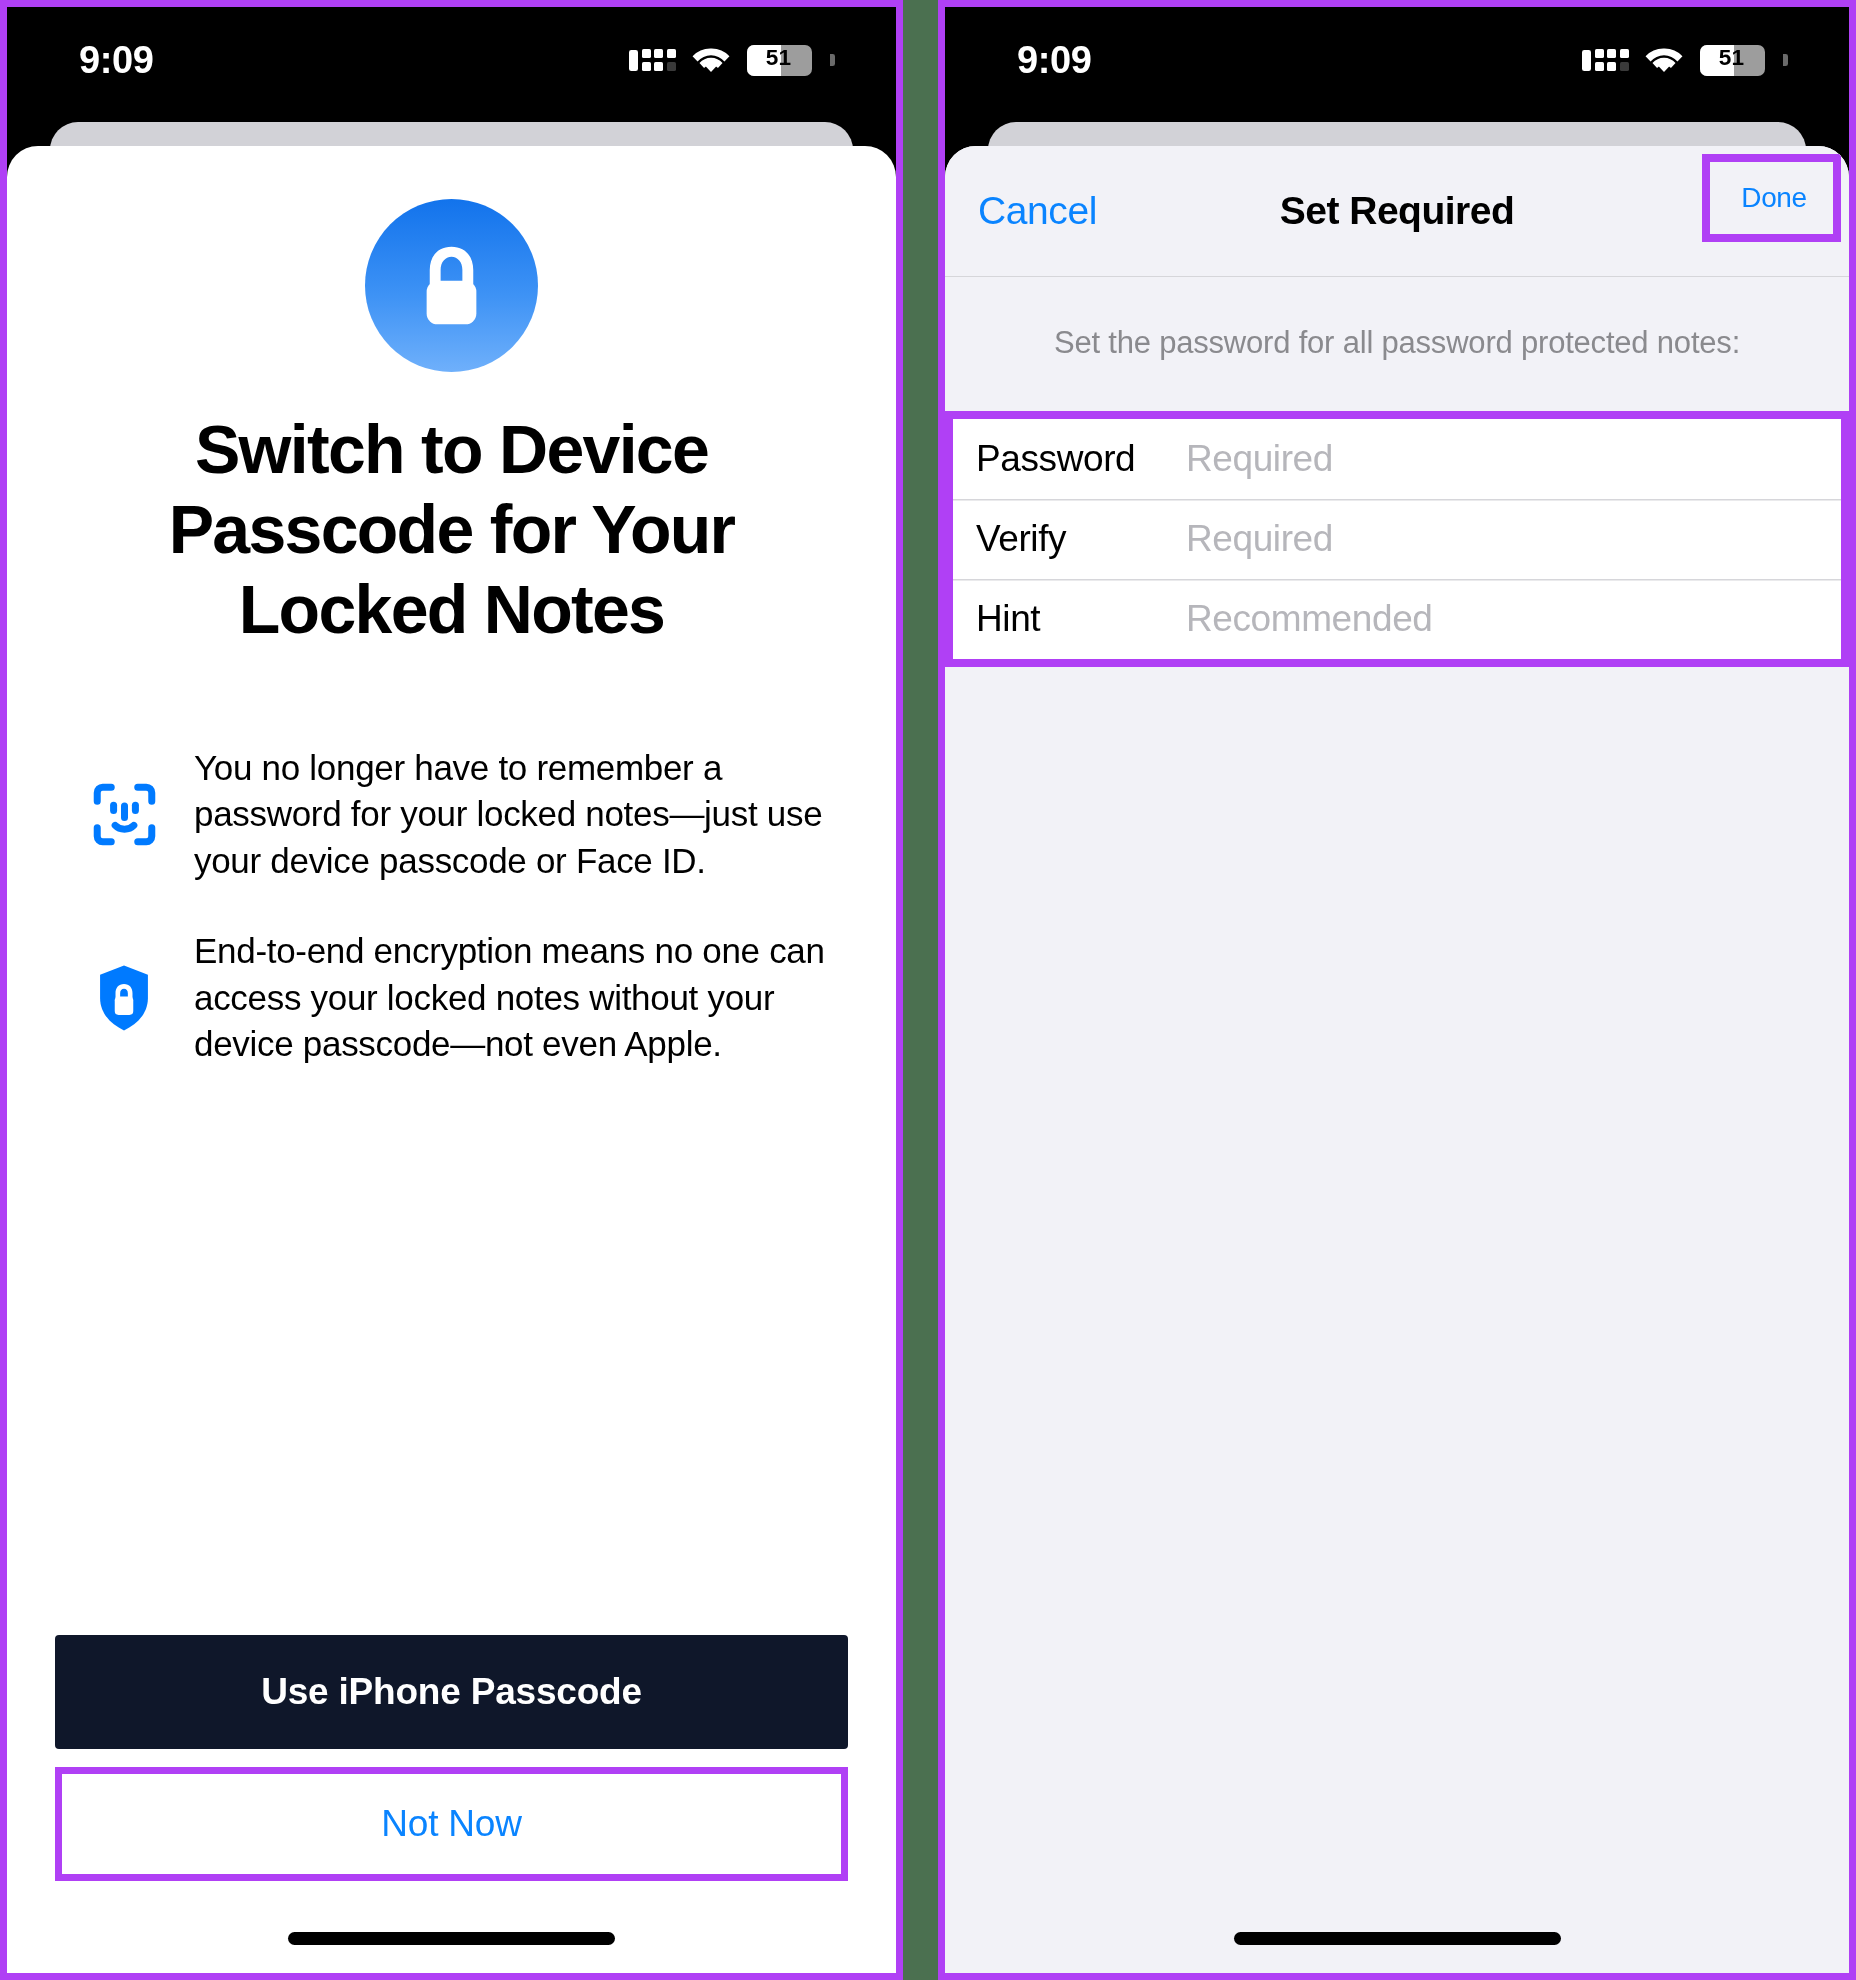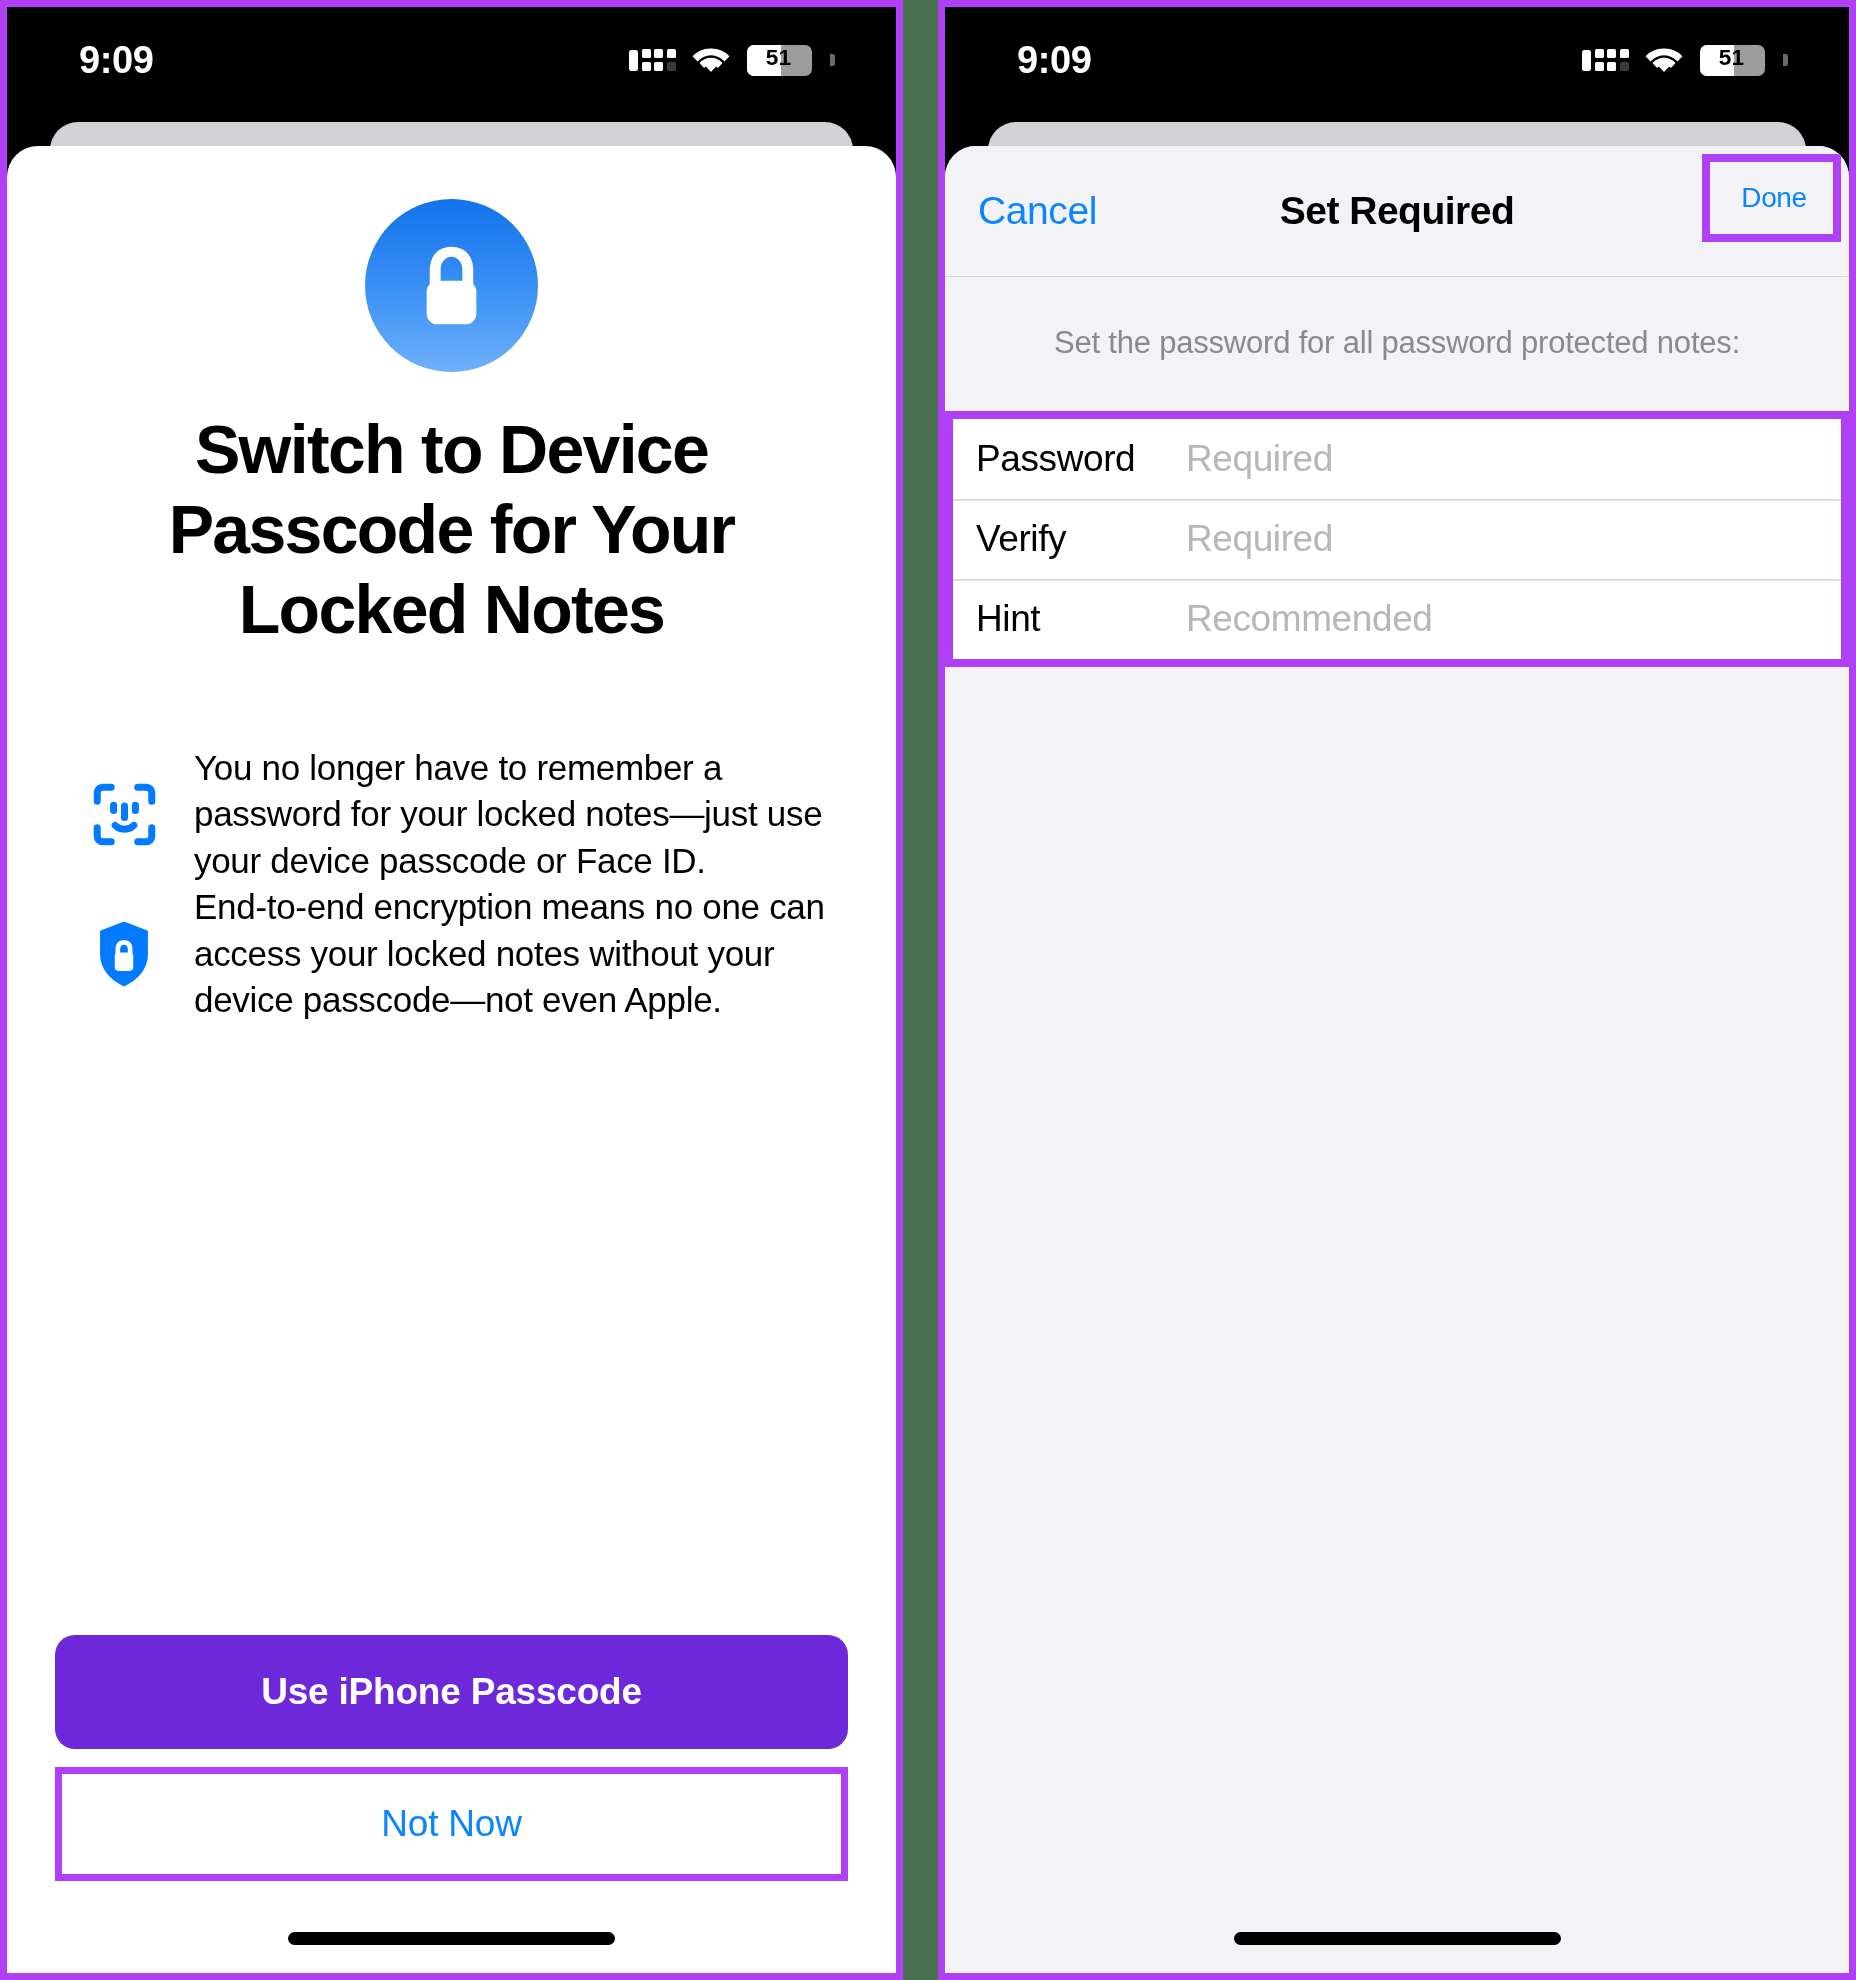--- a/index.html
+++ b/index.html
@@ -118,20 +118,21 @@
     text-align: center;
     margin: 37px auto 0;
     max-width: 685px;
   }
 
   .features {
     margin: 95px 0 0;
     padding: 0 64px 0 81px;
     display: flex;
     flex-direction: column;
+    gap: 44px;
     flex: 1;
   }
   .feature {
     display: flex;
     align-items: center;
     gap: 34px;
   }
   .feature-icon {
     width: 72px; min-width: 72px; height: 72px;
     display: flex; align-items: center; justify-content: center;
@@ -139,22 +140,22 @@
   .feature-text {
     font-size: 35px;
     line-height: 1.33;
     color: #000;
     letter-spacing: -0.3px;
   }
 
   .ob-actions { padding: 0 48px 0; }
   .btn-primary {
     display: block; width: 100%; height: 114px;
-    background: #6d28d9; color: #fff;
-    border: none; border-radius: 20px;
+    background: #0f172a; color: #fff;
+    border: none; border-radius: 4px;
     font-family: inherit; font-size: 37px; font-weight: 700;
     letter-spacing: -0.2px; cursor: pointer;
   }
   .btn-secondary-wrap {
     margin-top: 18px;
     border: 7px solid #b040f5;
     background: #fff;
   }
   .btn-secondary {
     display: block; width: 100%; height: 100px;

